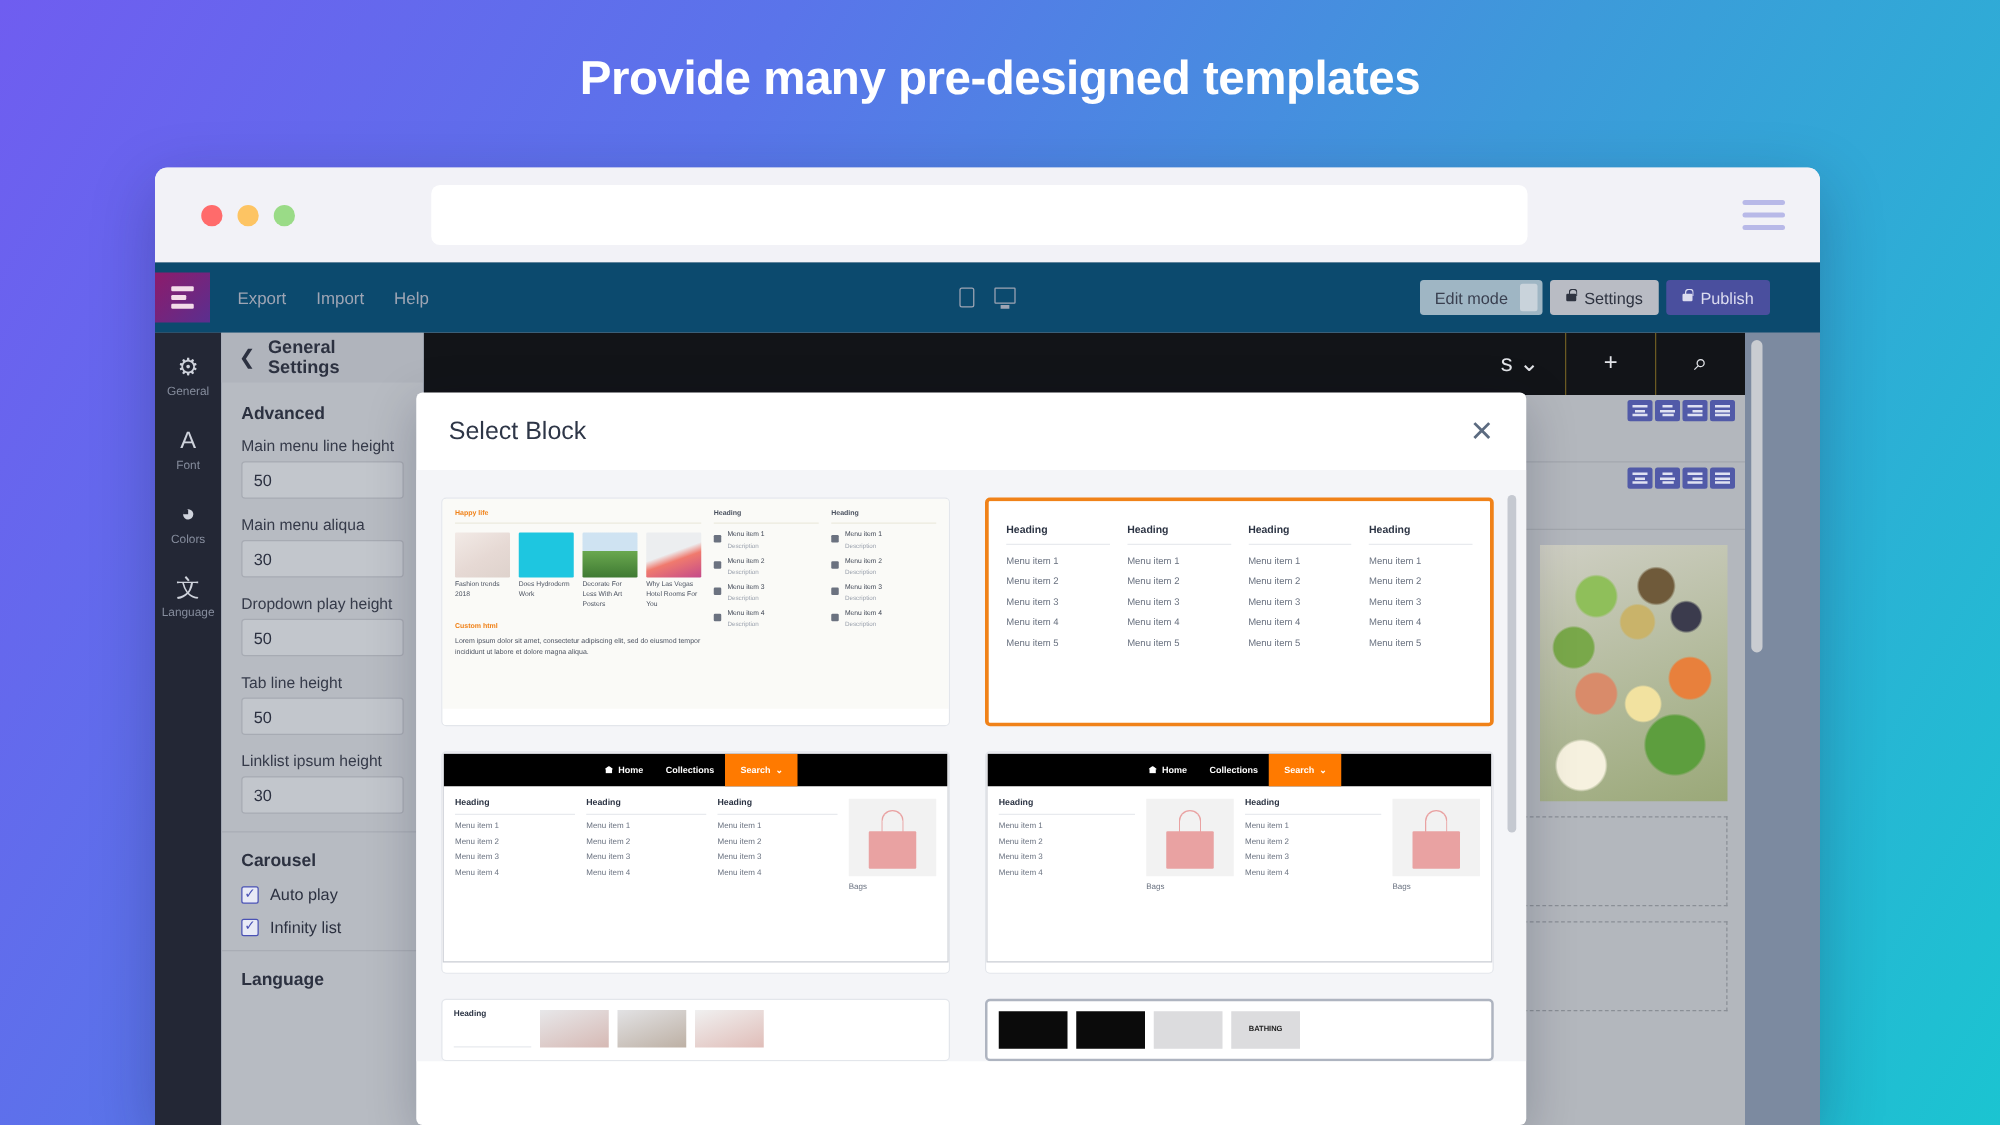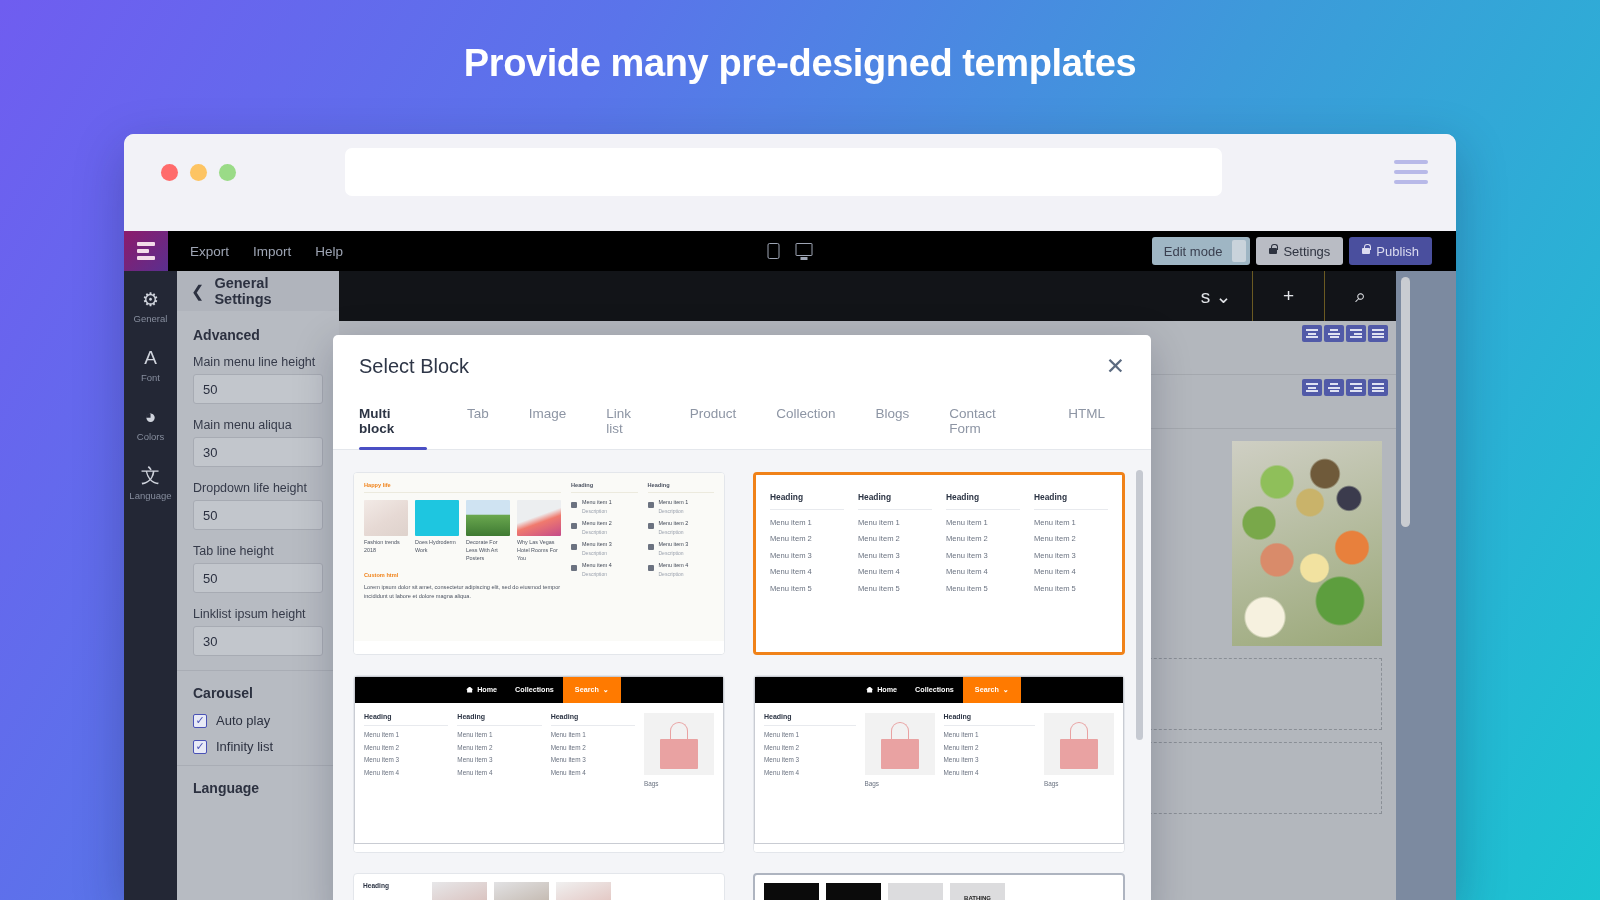--- a/index.html
+++ b/index.html
@@ -39,38 +39,38 @@
     flex: 0 0 auto; width: 877px; height: 48px; margin-left: 109px;
     background: #ffffff; border-radius: 7px;
   }
   .hamburger { margin-left: auto; display: flex; flex-direction: column; gap: 6px; }
   .hamburger span { display: block; width: 34px; height: 4px; background: #b8b9e8; border-radius: 2px; }
 
   
   .app { position: relative; height: 690px; background: #7c8aa0; }
 
   .app-topbar {
-    height: 40px; background: #000000; display: flex; align-items: center;
-    position: relative; z-index: 2; margin-top: 21px;
+    height: 56px; background: #0c4a6e; display: flex; align-items: center;
+    position: relative; z-index: 2;
   }
   .logo-tile {
     width: 44px; height: 40px; background: linear-gradient(135deg,#8d1b6b,#5a2f8f);
     display: flex; flex-direction: column; align-items: center; justify-content: center; gap: 3px;
   }
   .logo-tile i { display: block; background: #f3dce9; border-radius: 1px; }
   .logo-tile i:nth-child(1) { width: 18px; height: 4px; }
   .logo-tile i:nth-child(2) { width: 12px; height: 4px; margin-right: 6px; }
   .logo-tile i:nth-child(3) { width: 18px; height: 4px; }
   .topbar-menu { display: flex; gap: 24px; margin-left: 22px; }
   .topbar-menu a { color: #9ea5b4; font-size: 13.5px; text-decoration: none; }
   .device-icons { position: absolute; left: 50%; transform: translateX(-50%); display: flex; gap: 16px; color: #9ea5b4; }
   .dev-ico { width: 12px; height: 16px; border: 1.6px solid #9ea5b4; border-radius: 2px; }
   .dev-ico.desktop { width: 17px; height: 13px; border-radius: 1px; position: relative; }
   .dev-ico.desktop::after { content:""; position:absolute; left: 4px; bottom: -5px; width: 7px; height: 3px; background: #9ea5b4; }
-  .topbar-right { margin-left: auto; display: flex; align-items: flex-end; gap: 6px; padding-right: 24px; }
+  .topbar-right { margin-left: auto; display: flex; align-items: flex-end; gap: 6px; padding-right: 40px; }
   .toggle-pill {
     display: flex; align-items: center; background: #9fb6c4; border-radius: 3px; height: 28px;
     padding: 0 4px 0 12px; color: #3a4050; font-size: 13px;
   }
   .toggle-knob { width: 14px; height: 22px; background: #c9d3db; border-radius: 2px; margin-left: 10px; }
   .btn-gray {
     height: 28px; background: #b9bcc4; color: #2e3340; border-radius: 3px;
     display: flex; align-items: center; gap: 6px; padding: 0 13px; font-size: 13px;
   }
   .btn-blue {
@@ -132,21 +132,21 @@
       radial-gradient(circle at 72% 78%, #5d9e3e 0 12%, transparent 13%),
       radial-gradient(circle at 22% 86%, #f6f1df 0 9%, transparent 10%),
       radial-gradient(circle at 18% 40%, #79a84a 0 9%, transparent 10%),
       linear-gradient(160deg,#cfcfc4,#9aa878);
   }
   .dashed-box { border: 1px dashed #8a8f96; height: 72px; margin: 12px 14px; }
   .canvas-scroll { position: absolute; right: 46px; top: 6px; width: 9px; height: 250px; background: #c9ccd1; border-radius: 5px; }
 
   
   .modal {
-    position: absolute; left: 209px; top: 104px; width: 818px; height: 586px;
+    position: absolute; left: 209px; top: 104px; width: 888px; height: 586px;
     background: #ffffff; border-radius: 5px; z-index: 10; overflow: hidden;
     box-shadow: 0 10px 40px rgba(10,15,40,.22);
   }
   .modal-head { height: 62px; display: flex; align-items: center; padding: 0 26px; }
   .modal-title { font-size: 20px; color: #2e3647; }
   .modal-close { margin-left: auto; font-size: 23px; color: #5c6b80; line-height: 1; }
   .modal-tabs { display: flex; gap: 0; border-bottom: 1px solid #e4e7ec; padding: 0 26px; }
   .tab {
     font-size: 13.5px; color: #8d95a4; padding: 9px 20px 13px; position: relative;
   }
@@ -299,21 +299,21 @@
         </div>
         <div class="settings-scroll">
           <div class="sec-title">Advanced</div>
 
           <div class="field-label">Main menu line height</div>
           <div class="field-input">50</div>
 
           <div class="field-label">Main menu aliqua</div>
           <div class="field-input">30</div>
 
-          <div class="field-label">Dropdown life height</div>
+          <div class="field-label">Dropdown play height</div>
           <div class="field-input">50</div>
 
           <div class="field-label">Tab line height</div>
           <div class="field-input">50</div>
 
           <div class="field-label">Linklist ipsum height</div>
           <div class="field-input">30</div>
 
           <div class="divider"></div>
 
@@ -399,31 +399,20 @@
         <div class="canvas-scroll"></div>
       </div>
     </div>
 
     <div class="modal">
       <div class="modal-head">
         <div class="modal-title">Select Block</div>
         <div class="modal-close">✕</div>
       </div>
 
-      <div class="modal-tabs">
-        <div class="tab active">Multi block</div>
-        <div class="tab">Tab</div>
-        <div class="tab">Image</div>
-        <div class="tab">Link list</div>
-        <div class="tab">Product</div>
-        <div class="tab">Collection</div>
-        <div class="tab">Blogs</div>
-        <div class="tab">Contact Form</div>
-        <div class="tab">HTML</div>
-      </div>
 
       <div class="modal-body">
         <div class="modal-scrollbar"></div>
 
         <div class="tpl-card">
           <div class="tpl-preview">
             <div class="g1">
               <div class="g1-left">
                 <div class="g1-head">Happy life</div>
                 <div class="g1-thumbs">

